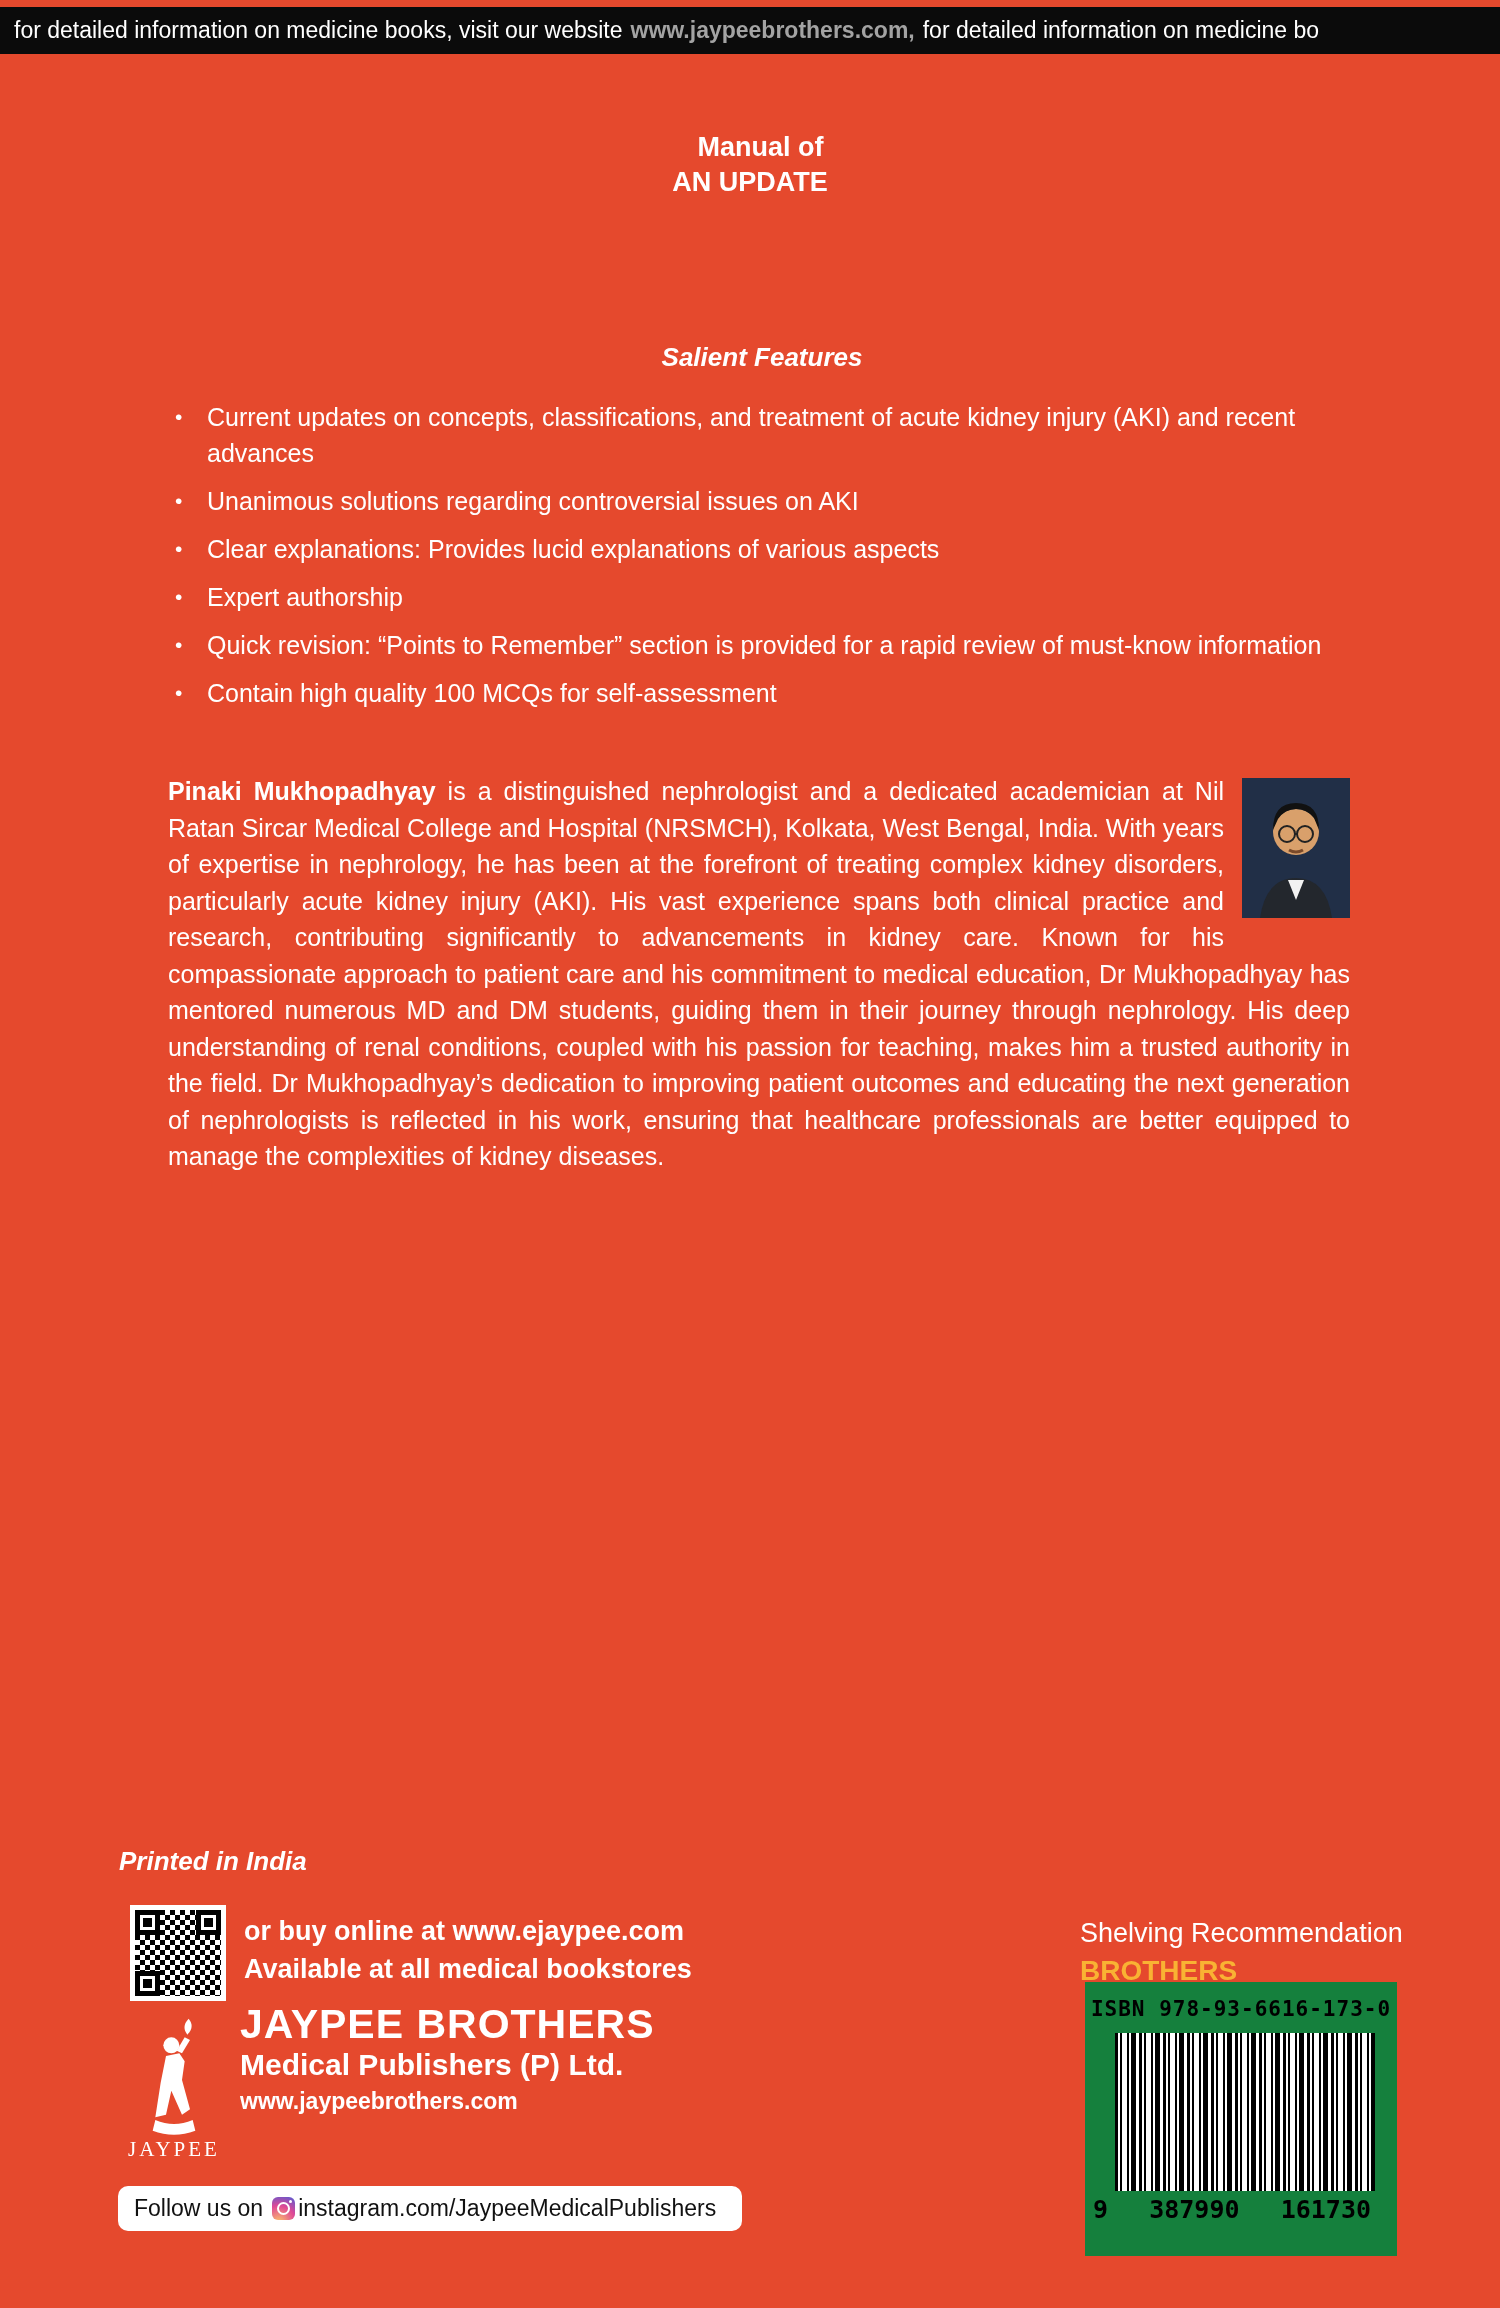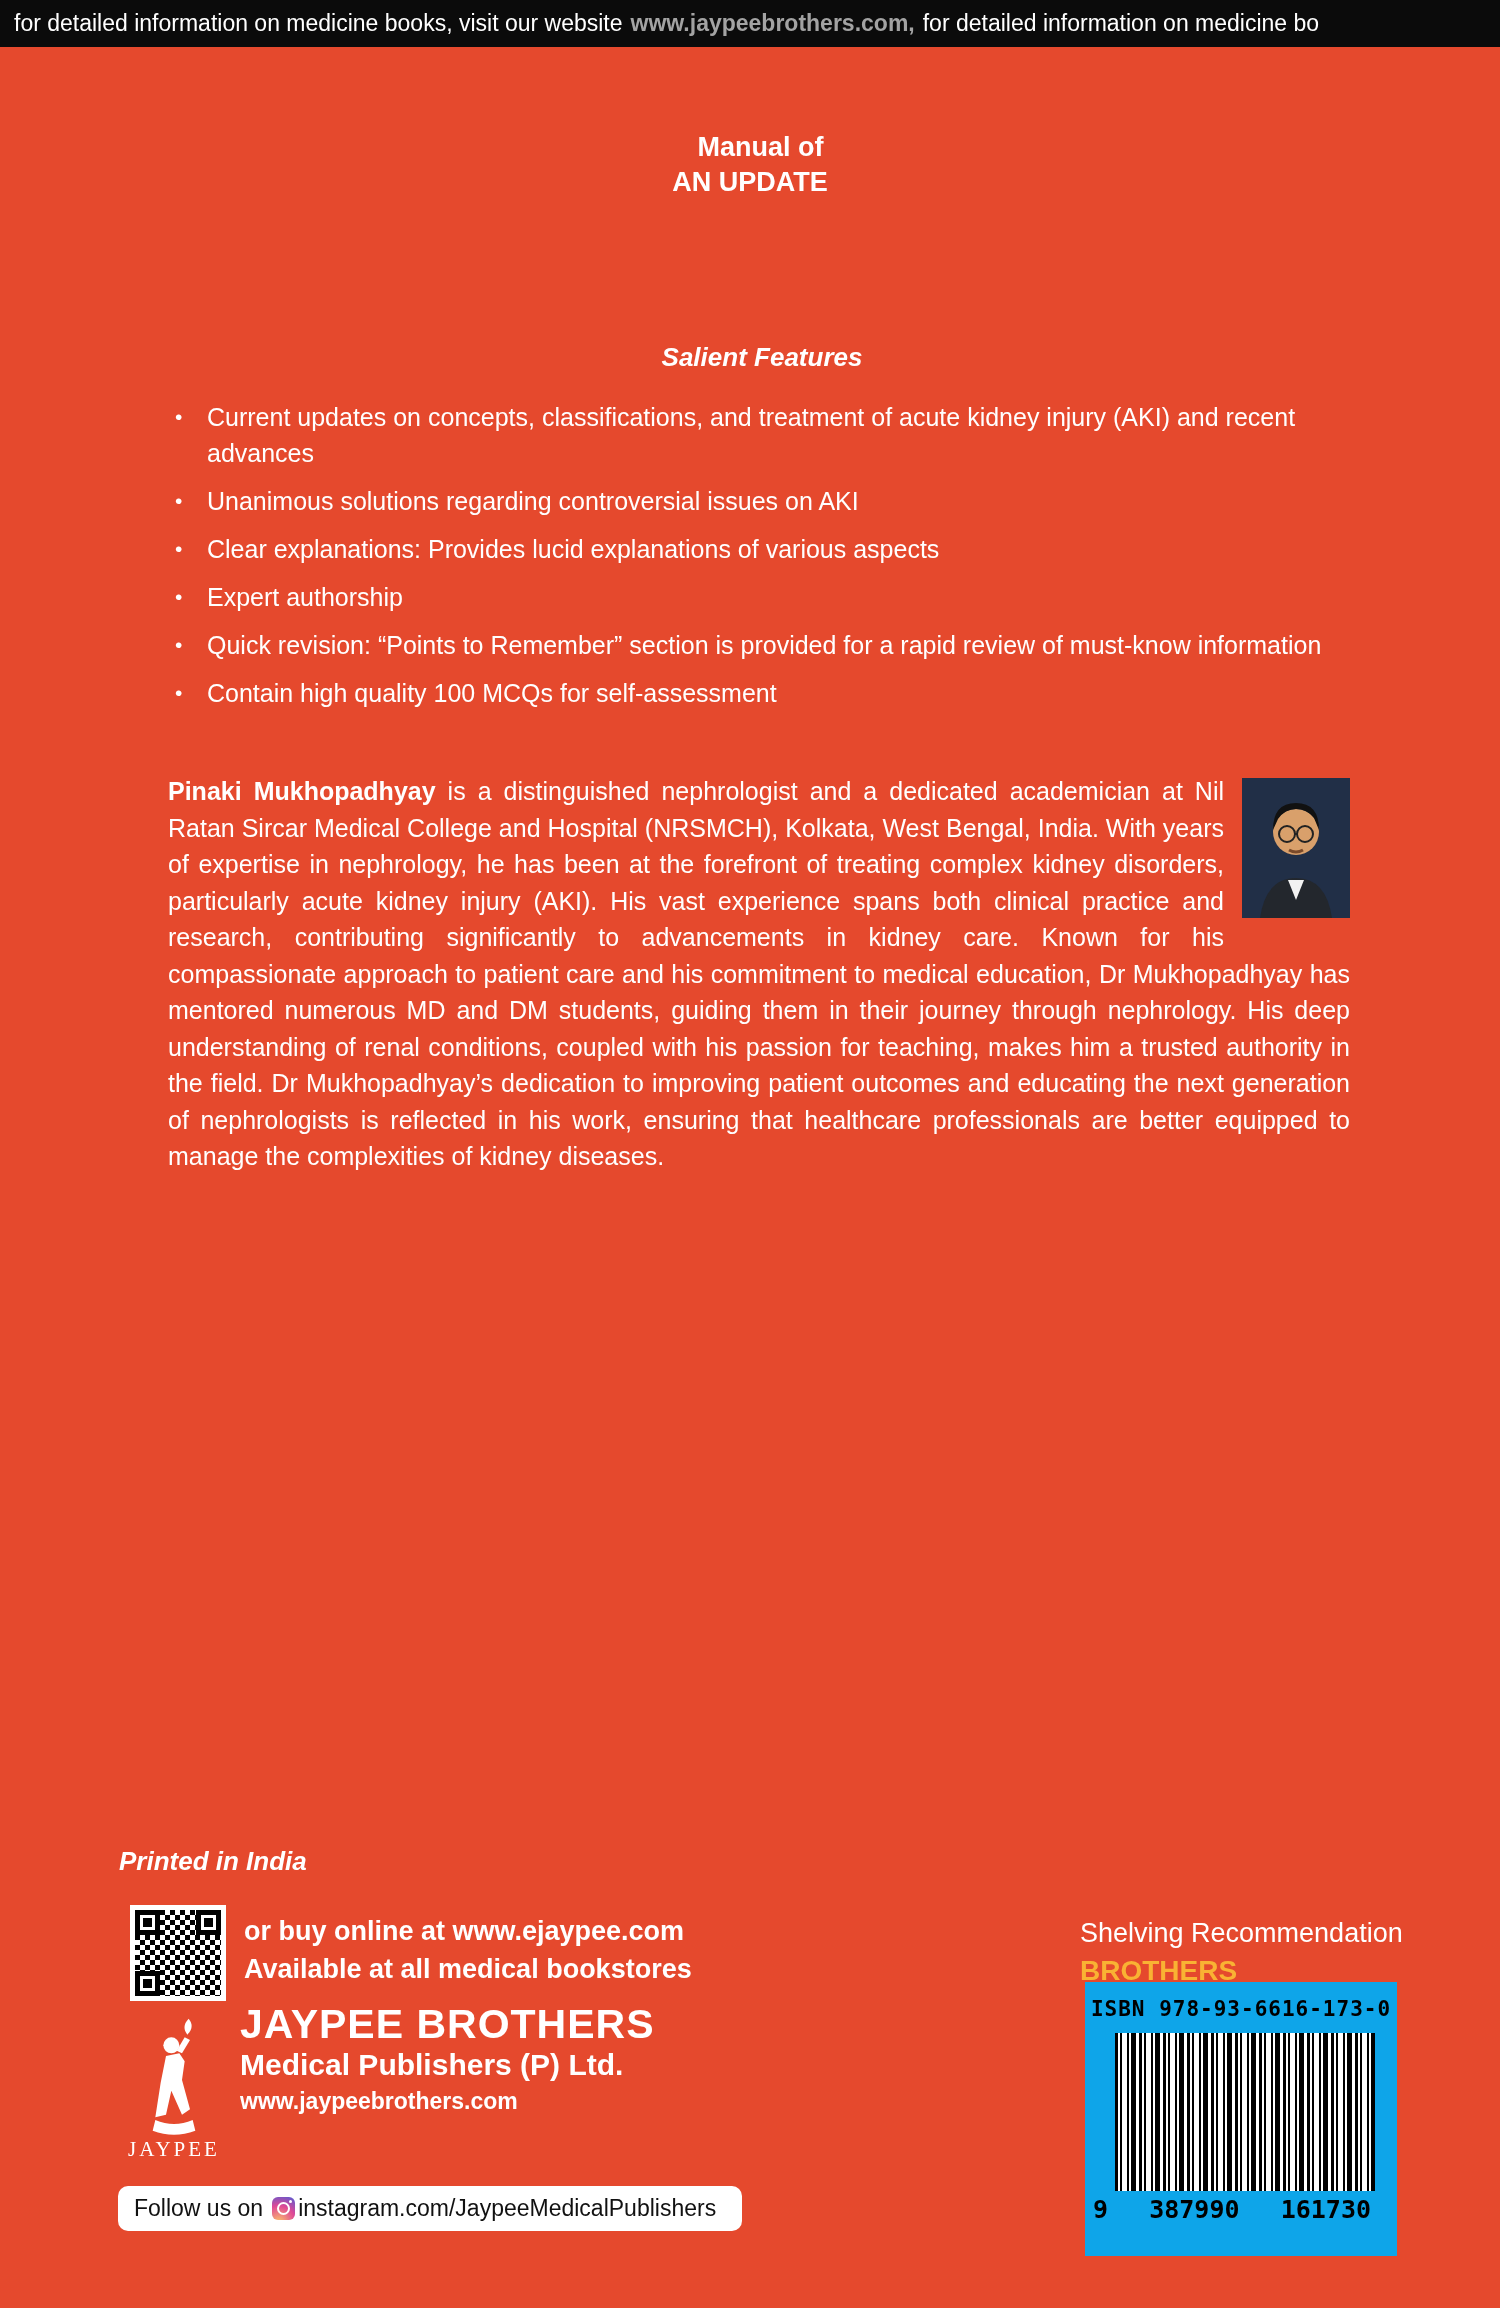--- a/index.html
+++ b/index.html
@@ -3,21 +3,21 @@
 <meta charset="utf-8">
 <style>
   html,body{margin:0;padding:0;background:#555;}
   .page{
     position:relative;width:1500px;height:2308px;margin:0 auto;
     background:#e5492d;color:#fff;overflow:hidden;
     font-family:"Liberation Sans", sans-serif;
   }
   
   .topbar{
-    position:absolute;top:0;left:0;right:0;height:47px;background:#0b0b0b;
+    position:absolute;top:7px;left:0;right:0;height:47px;background:#0b0b0b;
     display:flex;align-items:center;padding:0 0 0 14px;
     font-size:23px;white-space:nowrap;overflow:hidden;color:#fff;
   }
   .topbar .link{color:#a3a3a3;font-weight:bold;margin:0 0 0 8px;}
   .topbar .tail{margin-left:8px;}
   
   .title-block{position:absolute;top:132px;left:0;right:0;text-align:center;}
   .pretitle{font-size:27px;font-weight:bold;padding-left:21px;}
   .main-title{font-size:40px;font-weight:bold;letter-spacing:.5px;margin-top:4px;}
   .subtitle{font-size:27px;font-weight:bold;margin-top:4px;}
@@ -65,21 +65,21 @@
     font-family:"Liberation Serif", serif;}
   .ig-icon{width:23px;height:23px;border-radius:6px;margin-right:3px;flex:0 0 23px;position:relative;
     background:radial-gradient(circle at 30% 110%, #fdc468 0%, #df4996 55%, #4f5bd5 100%);}
   .ig-icon::after{content:"";position:absolute;inset:5px;border:2px solid #fff;border-radius:50%;}
   .ig-icon::before{content:"";position:absolute;top:3px;right:3px;width:3px;height:3px;background:#fff;border-radius:50%;}
   
   .shelving{position:absolute;left:1080px;top:1918px;}
   .shelf-label{font-size:27px;}
   .shelf-cat{font-size:28px;font-weight:bold;color:#f9b233;margin-top:6px;}
   
-  .barcode{position:absolute;left:1085px;top:1982px;width:312px;height:274px;background:#0ea5e9;color:#000;
+  .barcode{position:absolute;left:1085px;top:1982px;width:312px;height:274px;background:#15803d;color:#000;
     box-sizing:border-box;padding-top:15px;}
   .isbn{text-align:center;font-family:"DejaVu Sans Mono", monospace;font-weight:bold;font-size:21px;letter-spacing:1px;}
   .bars{height:158px;margin:12px 22px 0 30px;
     background:repeating-linear-gradient(90deg,
       #000 0 3px, #fff 3px 5px, #000 5px 7px, #fff 7px 12px,
       #000 12px 14px, #fff 14px 16px, #000 16px 21px, #fff 21px 24px);}
   .digits{display:flex;font-family:"DejaVu Sans Mono", monospace;font-size:25px;font-weight:bold;
     margin:4px 26px 0 8px;justify-content:space-between;}
 </style>
 </head>

